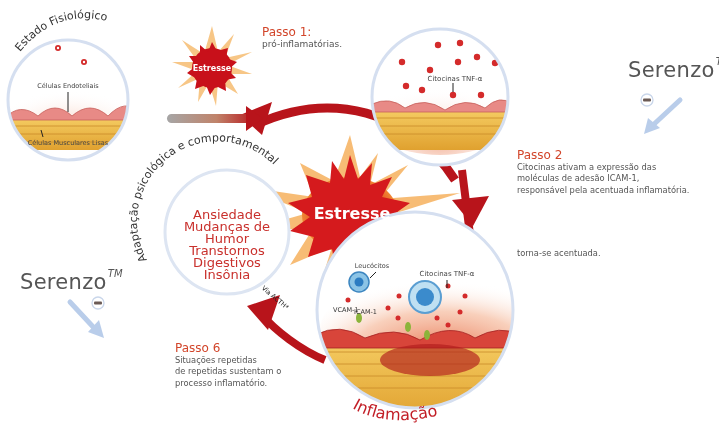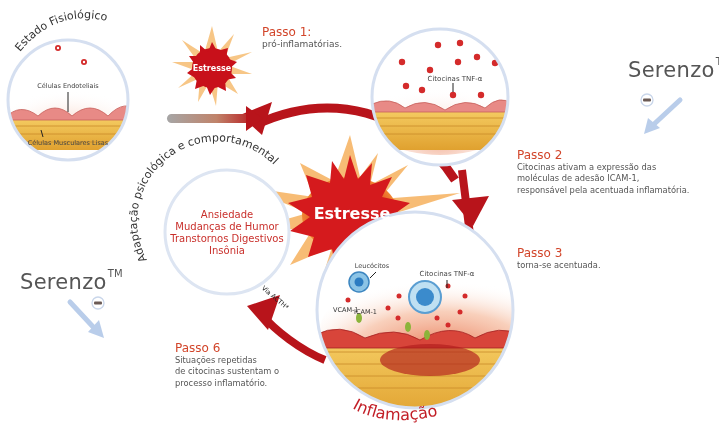--- a/index.html
+++ b/index.html
@@ -1,22 +1,22 @@
 <!DOCTYPE html>
 <html><head>
 <meta charset="utf-8">
 <style>
   html, body { margin:0; padding:0; background:#ffffff; }
   body { width:719px; height:440px; position:relative; overflow:hidden; font-family:"Liberation Sans", sans-serif; }
   #stage { position:absolute; left:0; top:0; width:719px; height:440px; }
   .txt { position:absolute; font-family:"DejaVu Sans", sans-serif; color:#555; font-size:9px; line-height:11.5px; }
   .step-title { color:#d2452a; font-size:12px; }
   .serenzo { position:absolute; font-family:"DejaVu Sans", sans-serif; font-size:21px; color:#555; letter-spacing:0.3px; }
-  .serenzo sup { font-size:10px; vertical-align:top; position:relative; top:-2px; margin-left:1px; }
-  .symptoms { position:absolute; left:168px; top:209px; width:118px; text-align:center; font-family:"DejaVu Sans", sans-serif; color:#c9302c; font-size:10px; line-height:12px; }
+  .serenzo sup { font-size:10px; vertical-align:top; position:relative; top:-2px; margin-left:1px;font-style:italic; }
+  .symptoms { position:absolute; left:168px; top:209px; width:118px; text-align:center; font-family:"DejaVu Sans", sans-serif; color:#c9302c; font-size:13px; line-height:12px; }
 </style>
 </head>
 <body>
 
 <div id="stage">
 <svg width="719" height="440" viewBox="0 0 719 440" style="position:absolute;left:0;top:0;">
   <defs>
     <radialGradient id="glow1" cx="50%" cy="85%" r="60%">
       <stop offset="0%" stop-color="#f0a384" stop-opacity="0.85"></stop>
       <stop offset="100%" stop-color="#ffffff" stop-opacity="0"></stop>
@@ -212,27 +212,26 @@
   <div class="step-title">Passo 1:</div>
   <div>pró-inflamatórias.</div>
 </div>
 <div class="txt" style="left:517px;top:150px;font-size:8.3px;">
   <div class="step-title">Passo 2</div>
   <div>Citocinas ativam a expressão das</div>
   <div>moléculas de adesão ICAM-1,</div>
   <div>responsável pela acentuada inflamatória.</div>
 </div>
 <div class="txt" style="left:517px;top:248px;font-size:8.3px;">
-  <div class="step-title">Passo 3</div>
   <div>torna-se acentuada.</div>
 </div>
 <div class="txt" style="left:175px;top:343px;font-size:8.3px;">
   <div class="step-title">Passo 6</div>
   <div>Situações repetidas</div>
-  <div>de citocinas sustentam o</div>
+  <div>de repetidas sustentam o</div>
   <div>processo inflamatório.</div>
 </div>
 
 <div class="symptoms">
   <div>Ansiedade</div>
   <div>Mudanças de Humor</div>
   <div>Transtornos Digestivos</div>
   <div>Insônia</div>
 </div>
 

